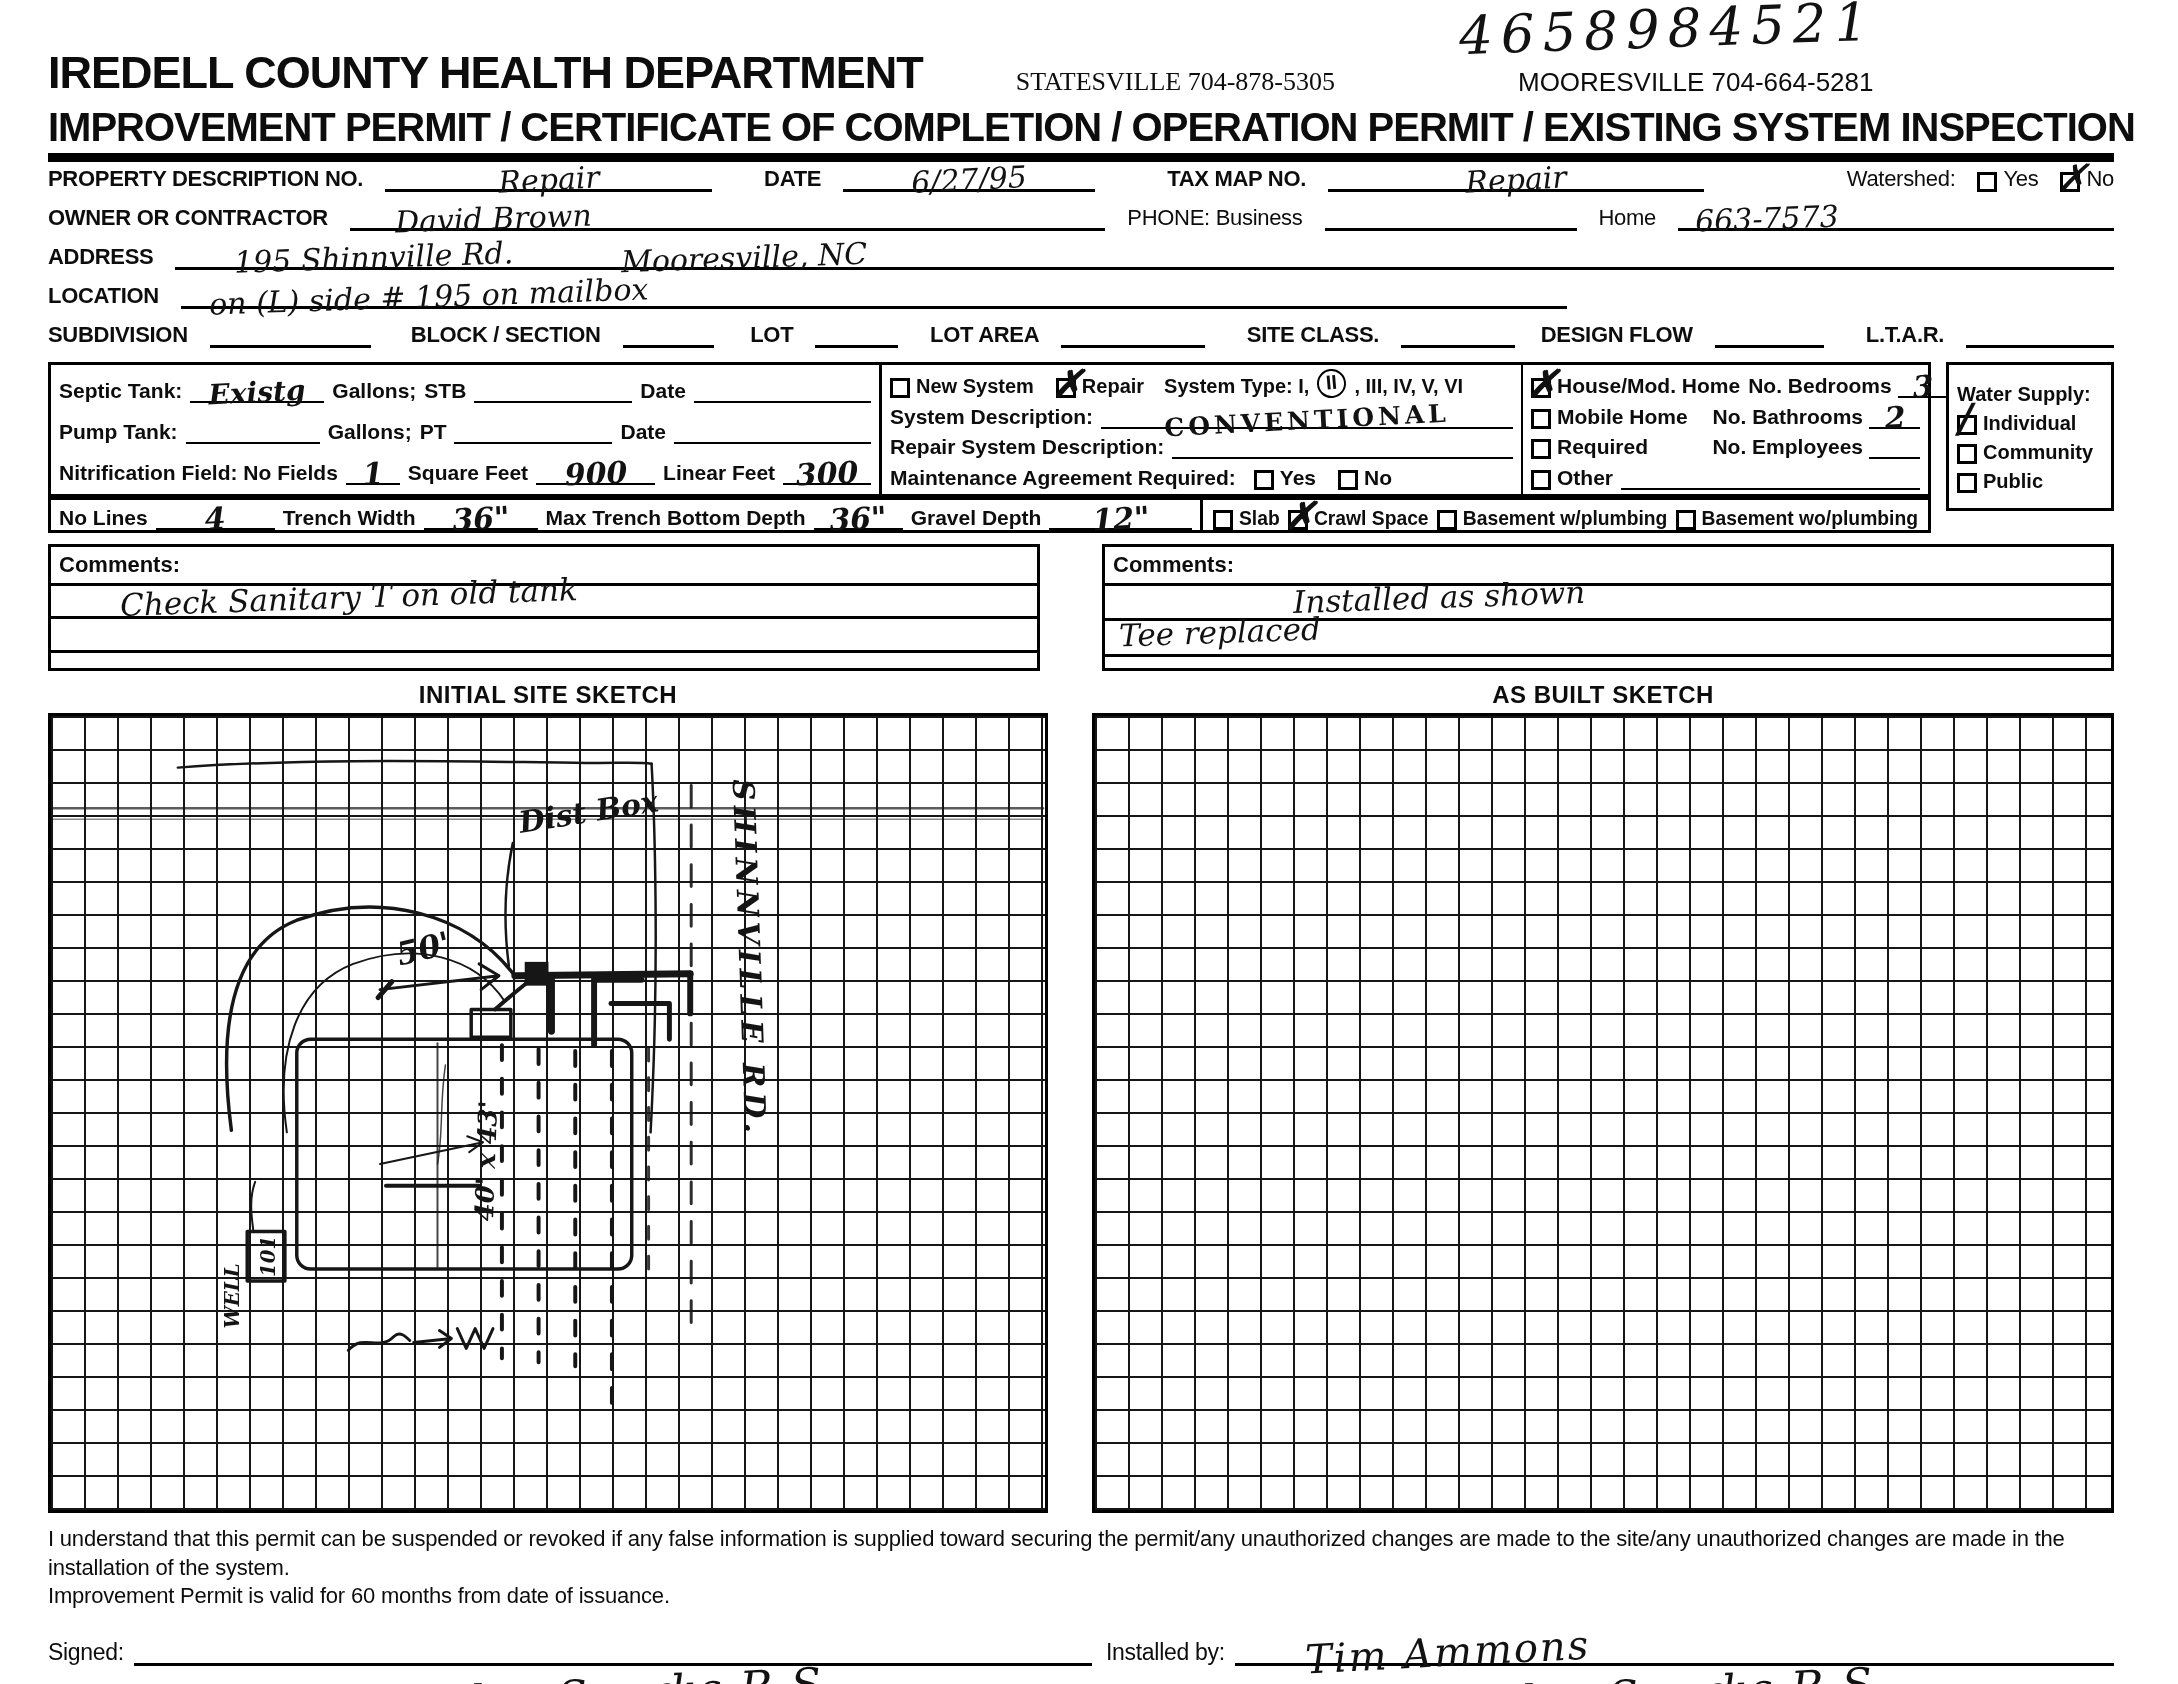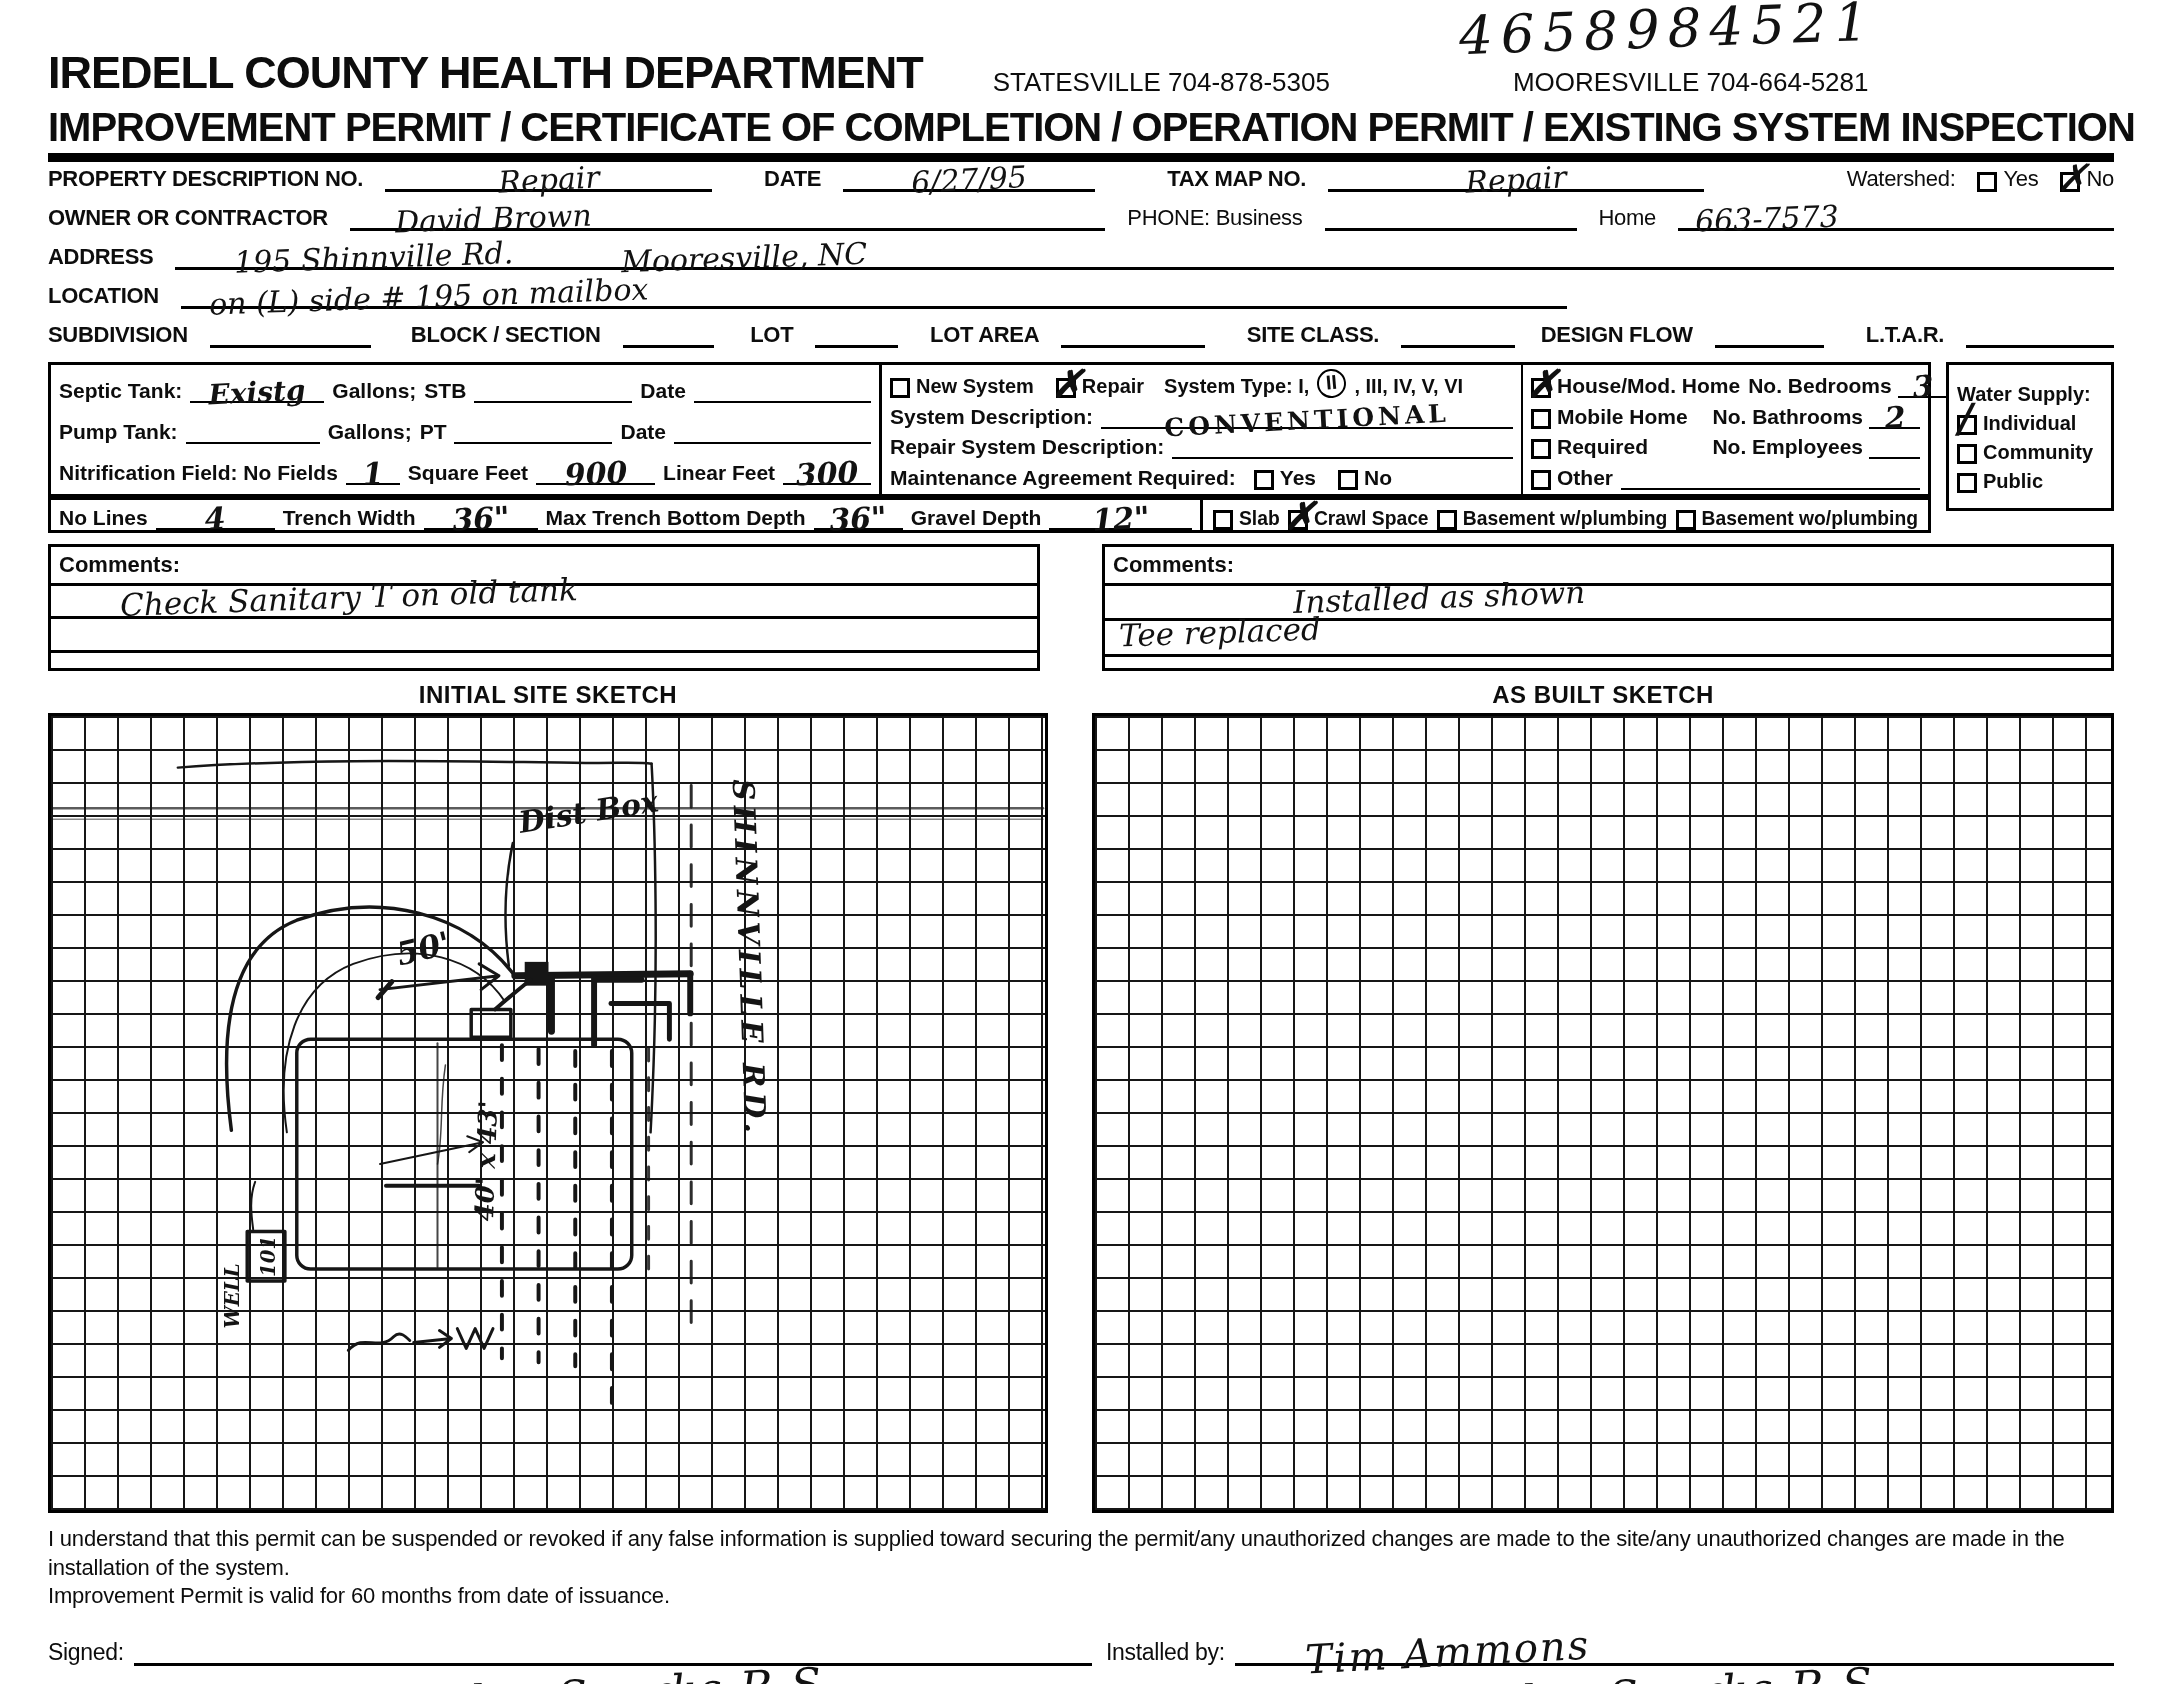--- a/index.html
+++ b/index.html
@@ -28,21 +28,21 @@
     position:absolute; left:-7px; top:-16px; font-size:38px; line-height:1;
     font-family:"DejaVu Serif", serif; font-style:italic; color:#101010;
   }
   .circled { border:2.5px solid #000; border-radius:50%; padding:0 7px 2px 7px; display:inline-block; transform:rotate(-5deg); }
   
   .header { position:relative; height:145px; }
   .permit-number { position:absolute; right:238px; top:-10px; font-size:53px; letter-spacing:8px; transform:rotate(-2deg); }
   .agency-row { display:flex; align-items:flex-end; padding-top:42px; }
   .agency-row h1 { margin:0; font-size:45px; letter-spacing:-1px; line-height:1; white-space:nowrap; }
   .phone { font-size:26px; line-height:1; white-space:nowrap; }
-  .ph1 { margin-left:70px; }
+  .ph1 { margin-left:93px;font-family:Liberation Serif, serif; }
   .ph2 { margin-left:183px; }
   .form-title { margin:12px 0 0 0; font-size:40px; letter-spacing:-1px; line-height:1; white-space:nowrap; }
   .bar { height:9px; background:#000; margin-top:6px; }
   
   .frow { display:flex; align-items:flex-end; gap:22px; margin-top:9px; height:30px; }
   
   .boxband { position:relative; height:170px; margin-top:14px; }
   .bx { position:absolute; border:3.5px solid #000; background:#fff; }
   .bx .inner { padding:3px 8px; height:100%; display:flex; flex-direction:column; justify-content:space-around; }
   .brow { display:flex; align-items:flex-end; gap:8px; font-size:21px; font-weight:bold; height:29px; white-space:nowrap; }

